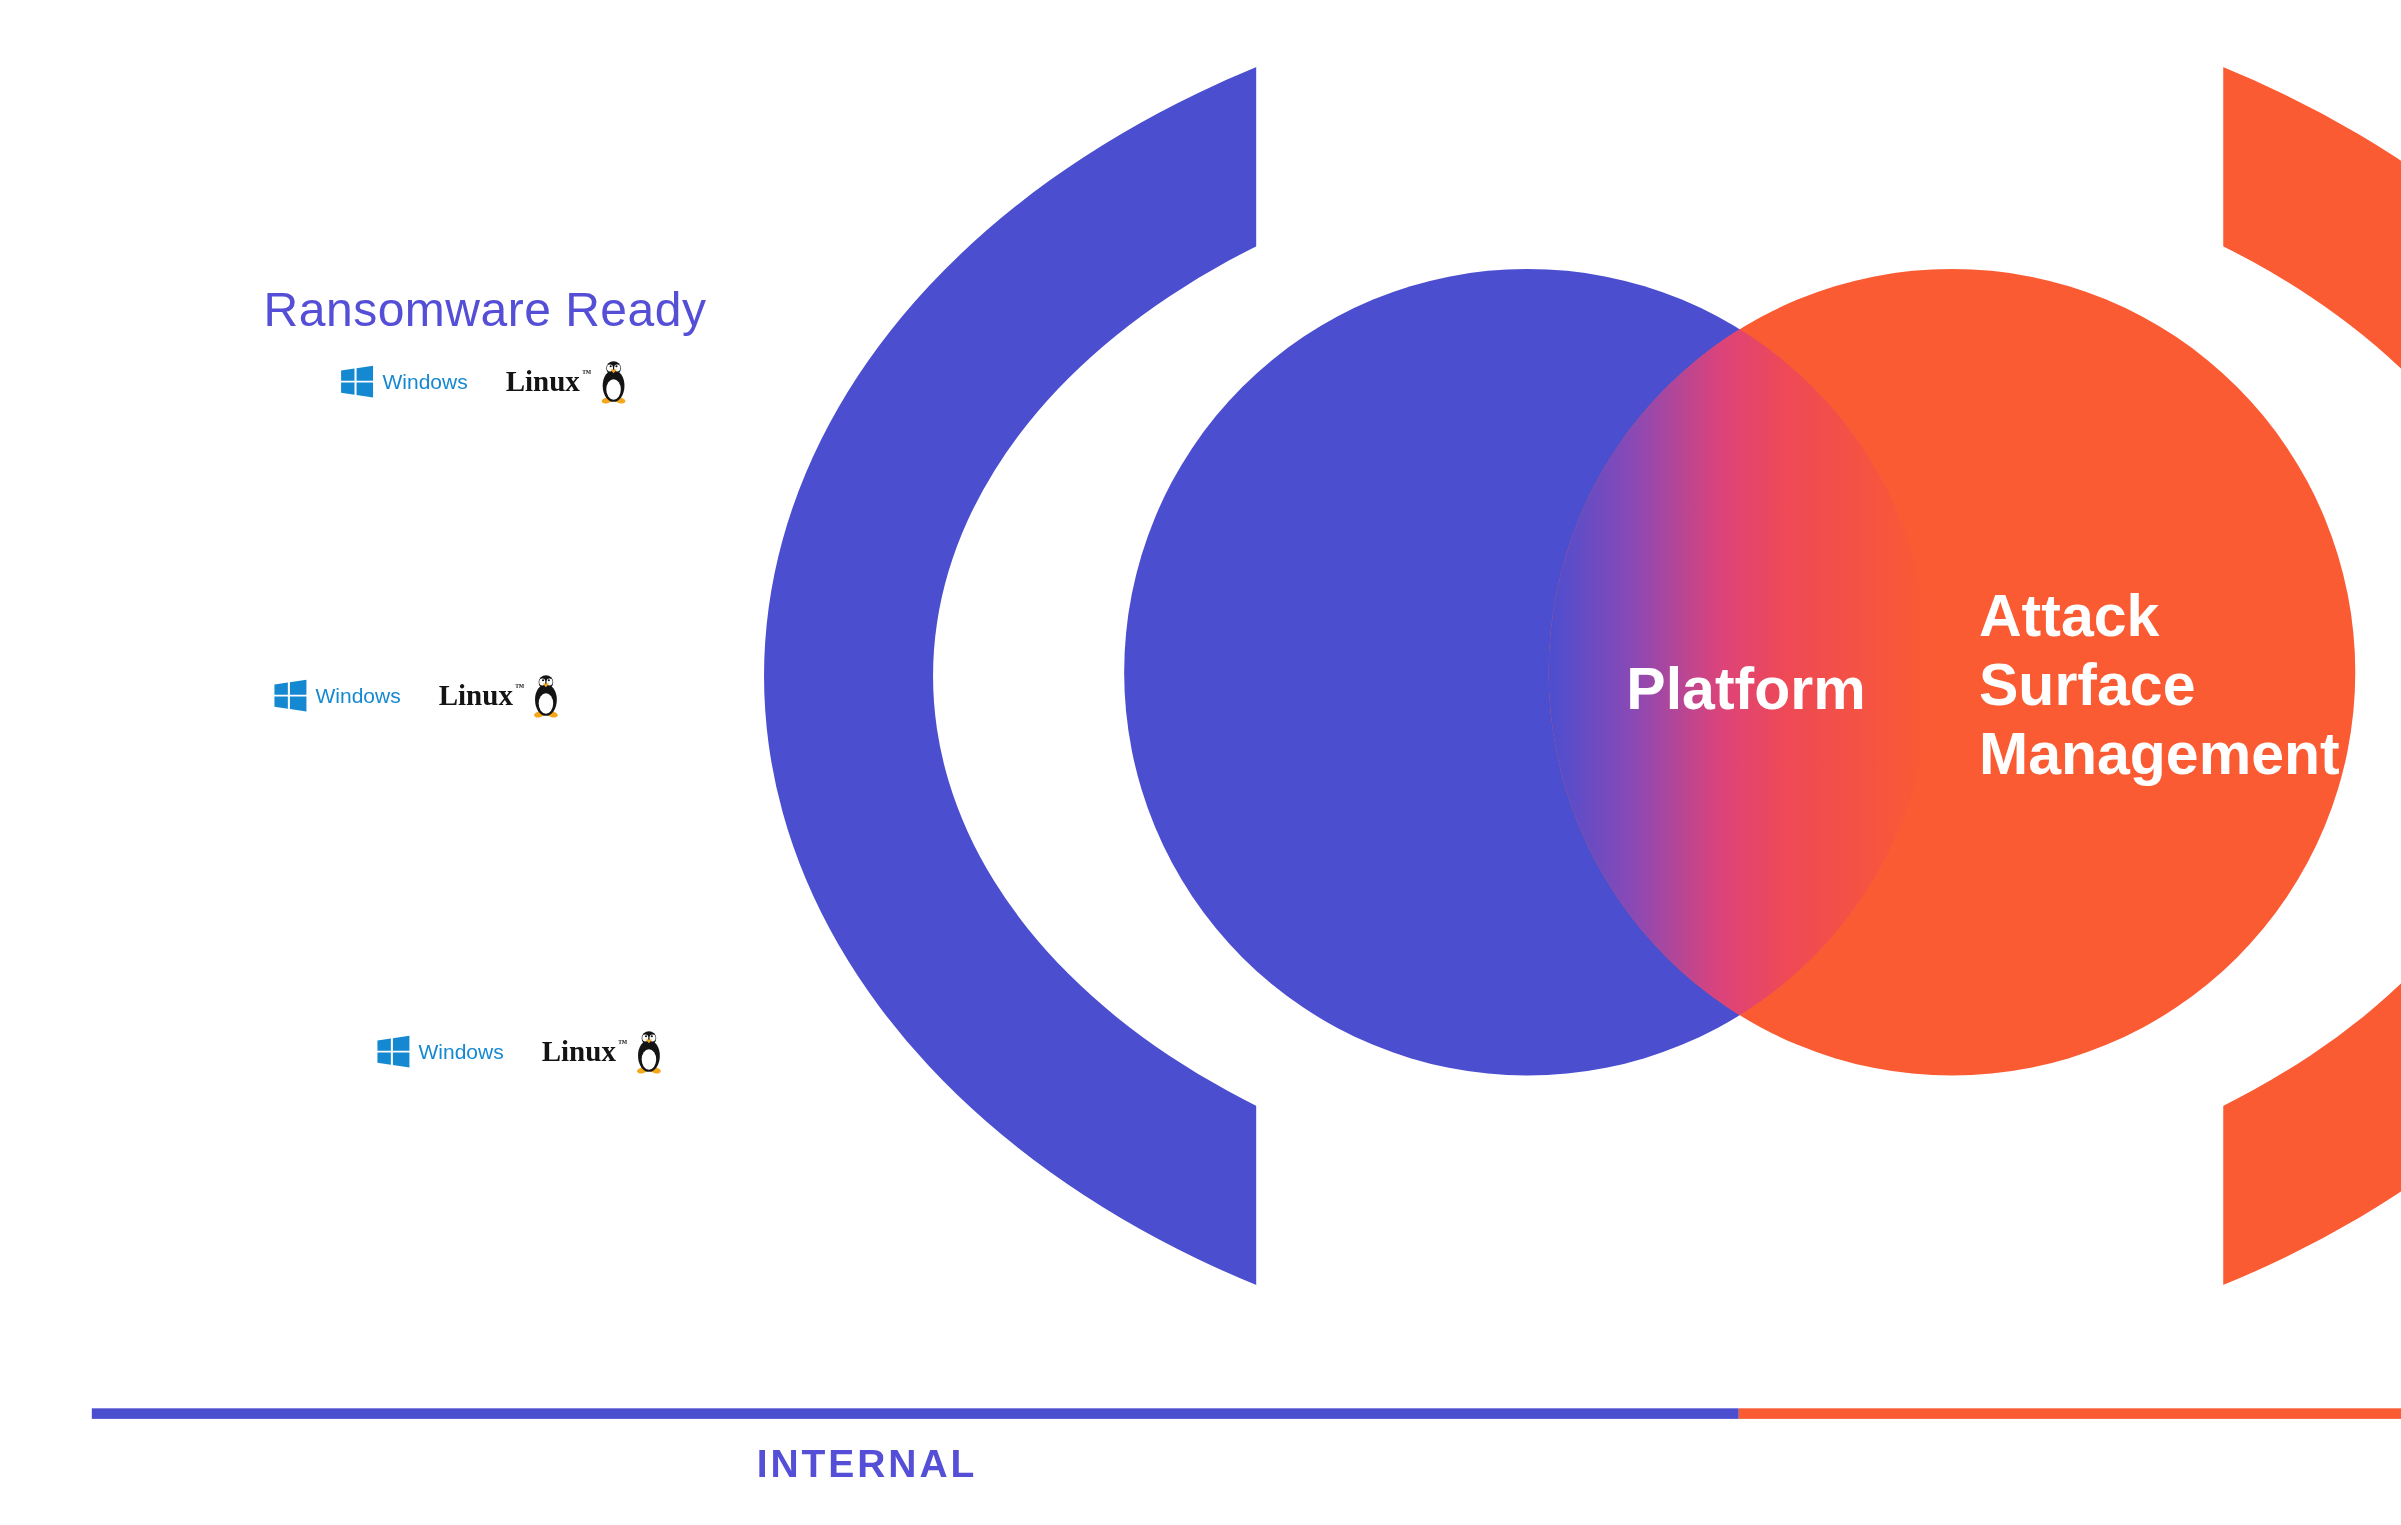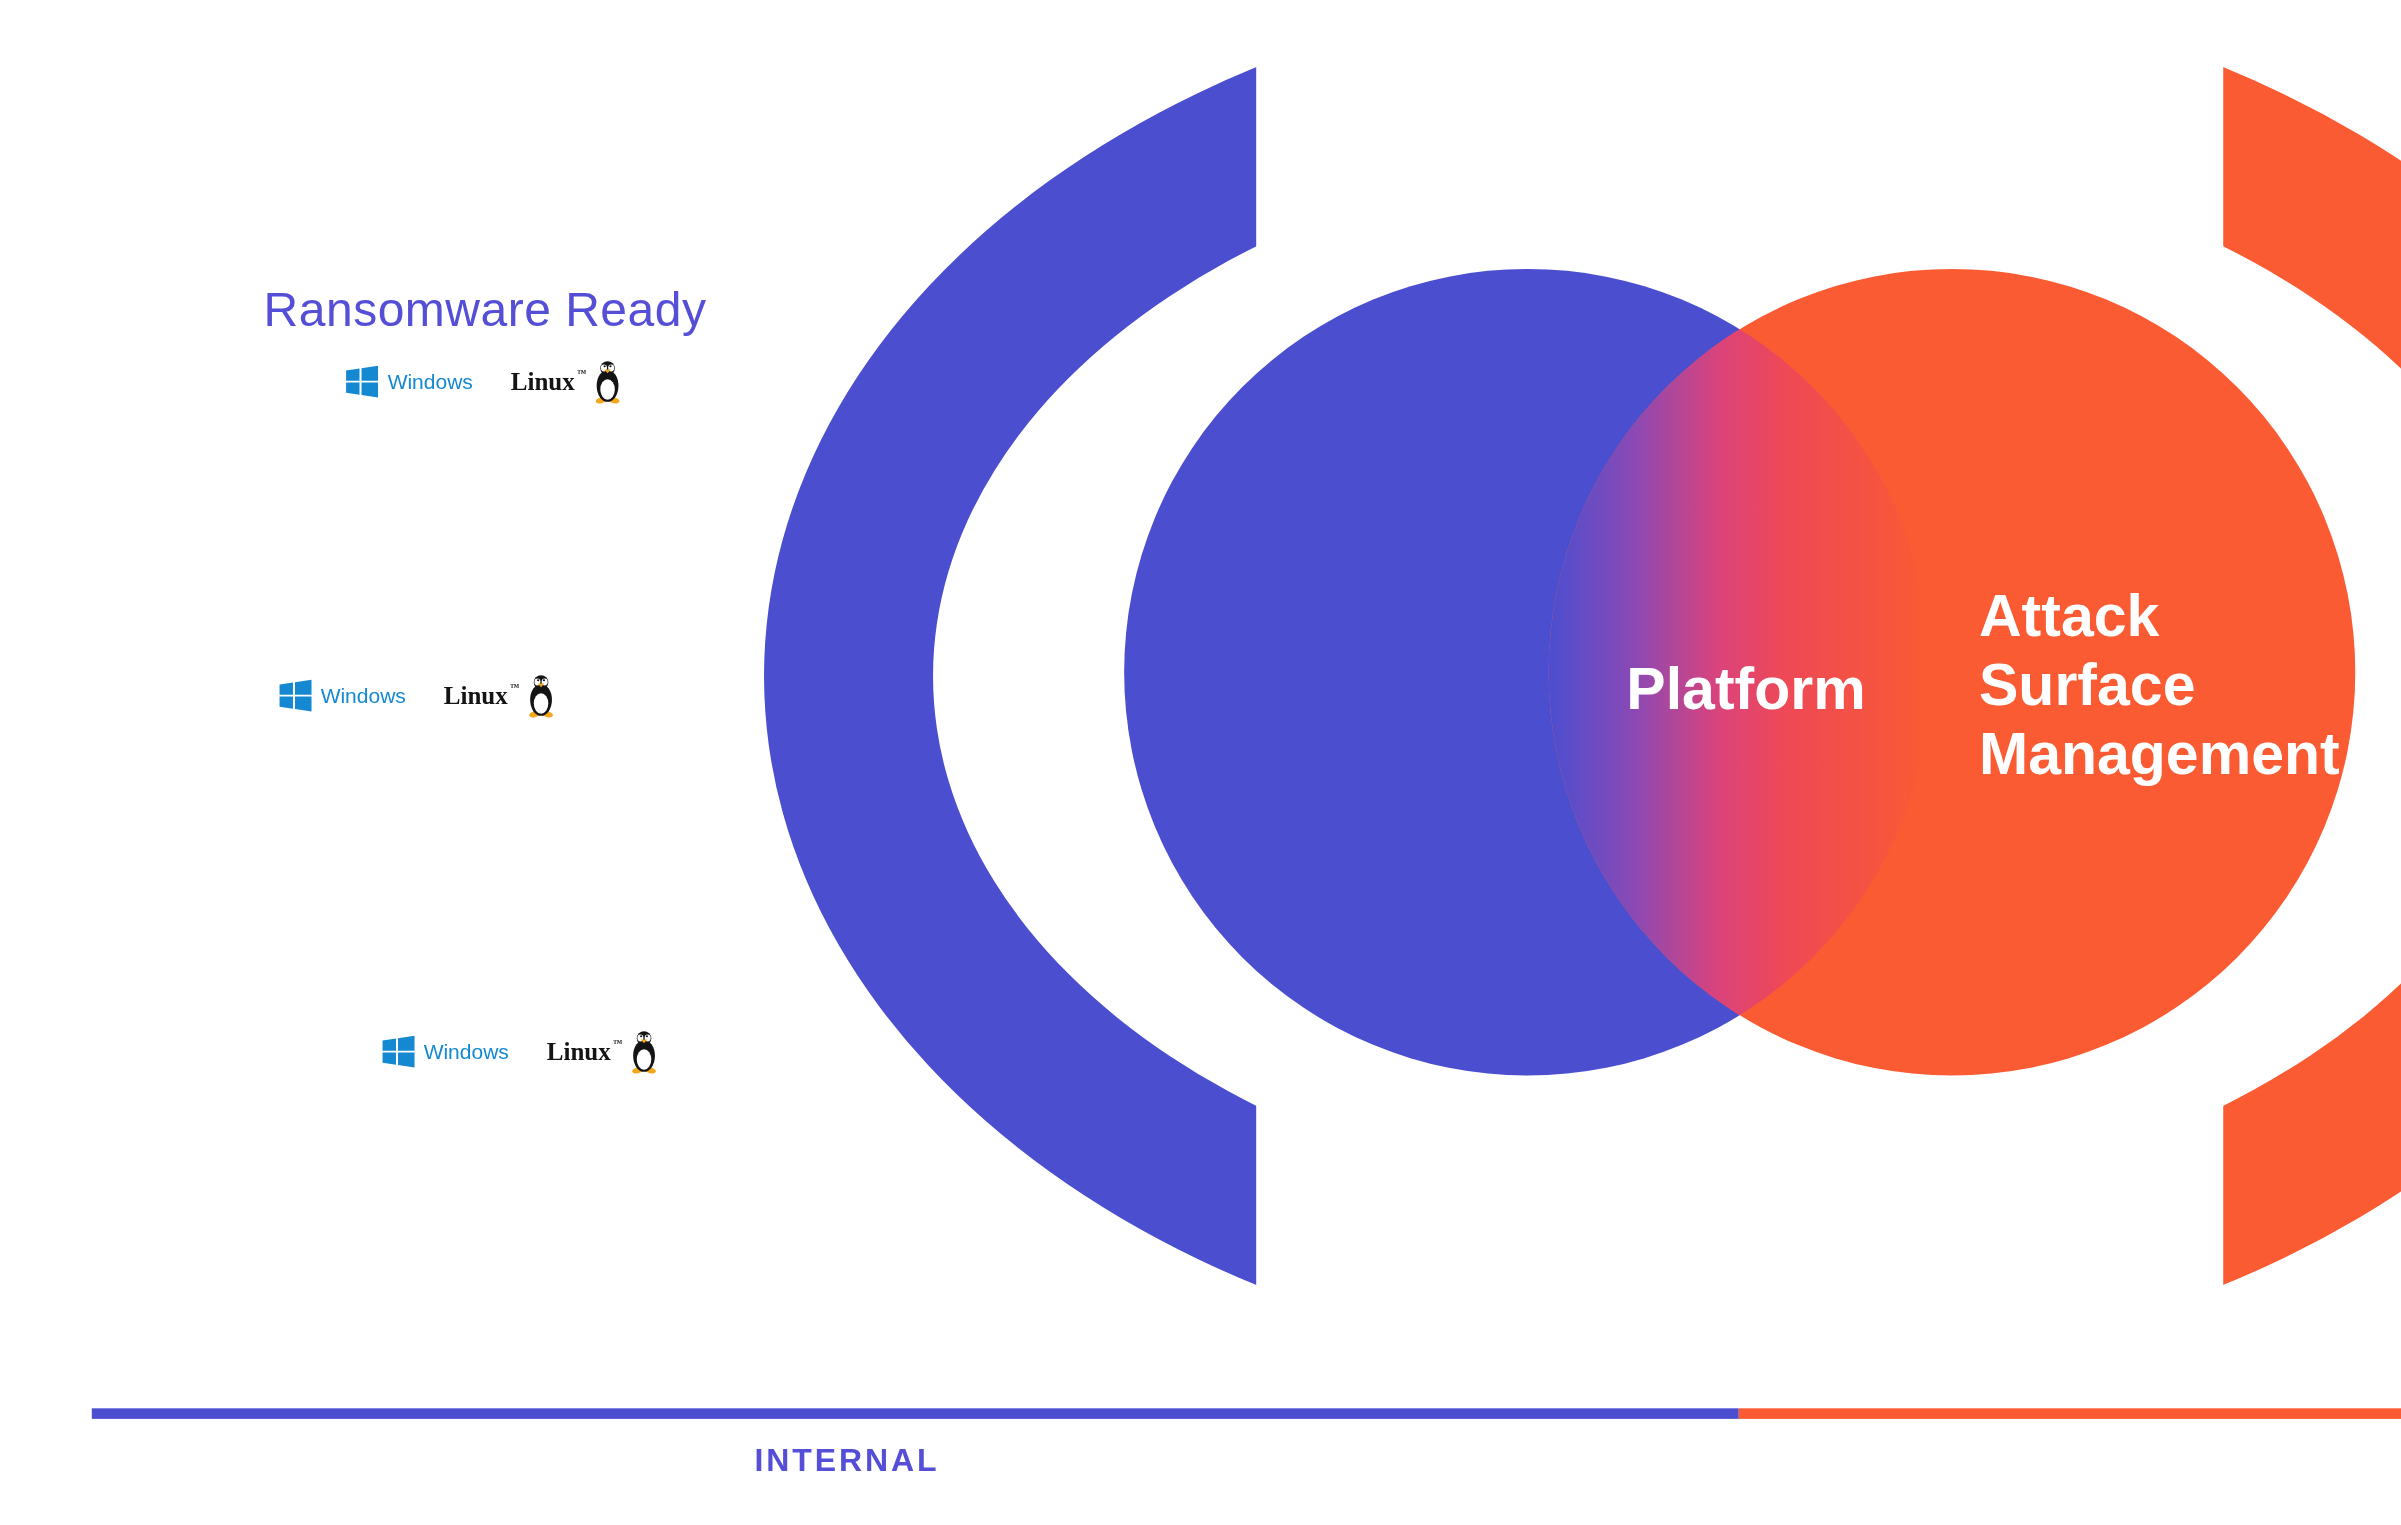--- a/index.html
+++ b/index.html
@@ -55,21 +55,21 @@
     white-space: nowrap;
   }
   .linux-badge {
     display: flex;
     align-items: center;
     gap: 3.8px;
   }
   .linux-wordmark {
     font-family: "Liberation Serif", serif;
     font-weight: 700;
-    font-size: 25px;
+    font-size: 29px;
     color: var(--c-linux-black, #141414);
     white-space: nowrap;
   }
   .linux-tm {
     font-family: "Liberation Serif", serif;
     font-weight: 700;
     font-size: 9.6px;
     color: var(--c-linux-black, #141414);
     position: relative;
     top: -8.6px;
@@ -90,23 +90,24 @@
   }
   .venn-label.left-block {
     transform: translateY(-50%);
     text-align: left;
   }
   
   .footer-label {
     position: absolute;
     transform: translateX(-50%);
     font-weight: 700;
-    font-size: 32px;
+    font-size: 39px;
     letter-spacing: 2.9px;
     white-space: nowrap;
+    margin-left: 20px;
   }
   .footer-label.blue   { color: var(--c-blue-text, #544FD6); }
 </style>
 </head>
 <body>
 
 <div id="stage">
 
   <svg id="shape-layer" viewBox="0 0 7241 3176" xmlns="http://www.w3.org/2000/svg" aria-hidden="true">
     <defs>

